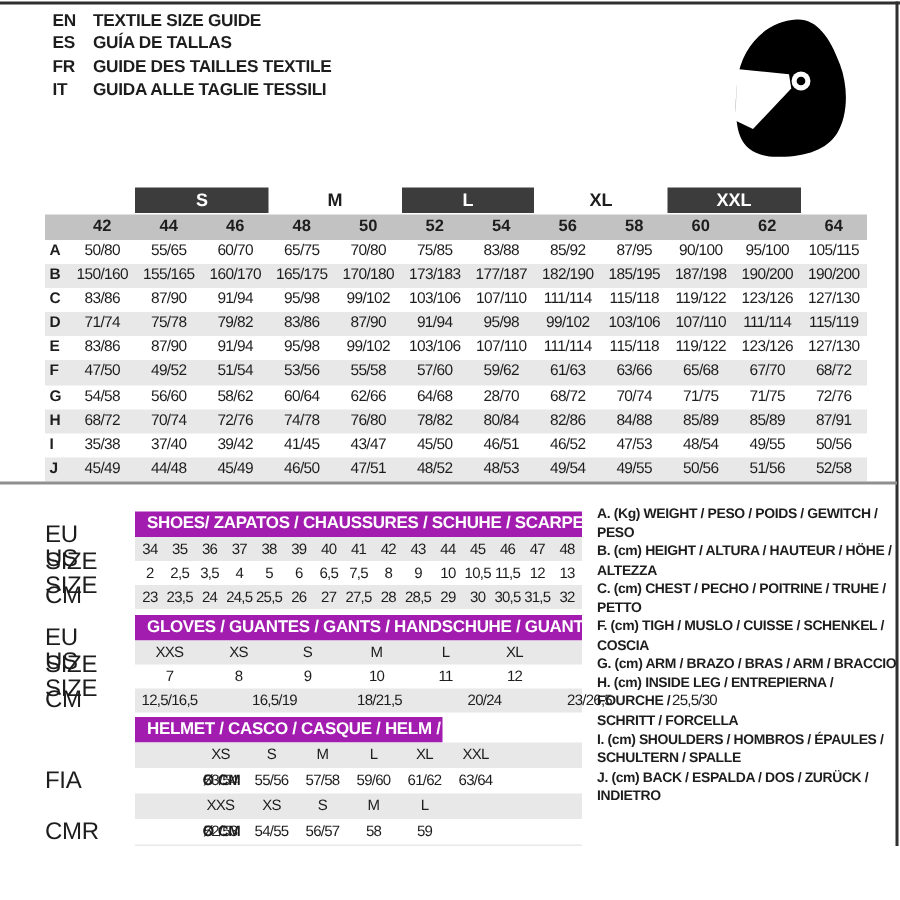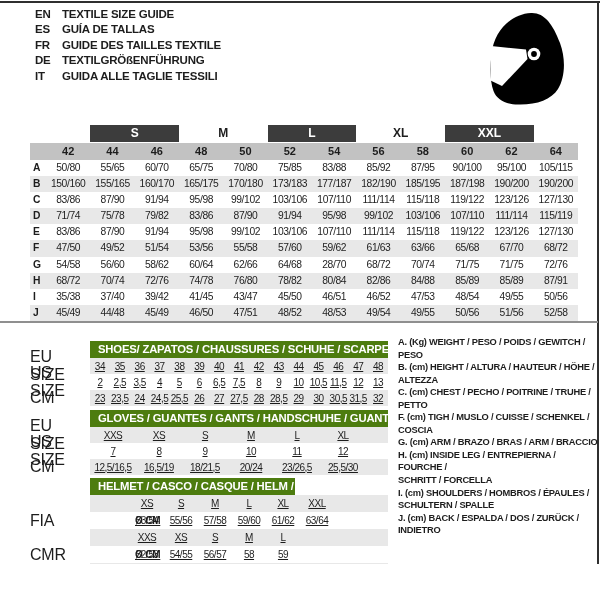--- a/index.html
+++ b/index.html
@@ -30,27 +30,27 @@
   .striped-bg{background:#e8e8e8;}
 
   
   .divider{position:absolute;left:0;top:321px;width:598px;height:1.5px;background:#8f8f8f;}
 
   
   .bt-block{position:absolute;left:30px;width:364px;}
   #shoes-block{top:341px;}
   #gloves-block{top:410px;}
   #helmet-block{top:478px;}
-  .bt-header{margin-left:60px;width:290px;height:17px;line-height:17px;background:#4d7c0f;color:#fff;
+  .bt-header{margin-left:60px;width:290px;height:17px;line-height:17px;background:#a21caf;color:#fff;
              font-weight:bold;font-size:11.3px;padding-left:8px;letter-spacing:-0.2px;white-space:nowrap;}
   #helmet-block .bt-header{width:197px;}
   .bt-row{display:flex;height:16px;align-items:center;}
   #helmet-block .bt-row{height:17px;}
   .bt-label{width:60px;font-weight:normal;font-size:16px;letter-spacing:-0.2px;}
-  .bt-body{width:298px;height:100%;display:grid;align-items:center;text-decoration:underline;}
+  .bt-body{width:298px;height:100%;display:grid;align-items:center;}
   .bt-cell{text-align:center;font-size:10px;letter-spacing:-0.5px;white-space:nowrap;}
   .bt-unit{font-weight:bold;letter-spacing:-0.2px;margin-left:45px;}
   .hm-grid{grid-template-columns:40px repeat(6,34px) 1fr;}
 
   
   #legend{position:absolute;left:398px;top:336px;width:200px;font-size:9.3px;font-weight:bold;
           line-height:12.55px;letter-spacing:-0.25px;}
   .legend-item{white-space:pre-line;}
 </style>
 </head>
@@ -65,24 +65,20 @@
         <span class="lang-code">EN</span>
         <span class="lang-title">TEXTILE SIZE GUIDE</span>
       </div>
       <div class="lang-row">
         <span class="lang-code">ES</span>
         <span class="lang-title">GUÍA DE TALLAS</span>
       </div>
       <div class="lang-row">
         <span class="lang-code">FR</span>
         <span class="lang-title">GUIDE DES TAILLES TEXTILE</span>
-      </div>
-      <div class="lang-row">
-        <span class="lang-code">DE</span>
-        <span class="lang-title">TEXTILGRÖßENFÜHRUNG</span>
       </div>
       <div class="lang-row">
         <span class="lang-code">IT</span>
         <span class="lang-title">GUIDA ALLE TAGLIE TESSILI</span>
       </div>
     </div>
 
   <div id="helmet-icon">
     <svg width="80" height="93" viewBox="0 0 80 93" aria-hidden="true">
       <path d="M44 1 C 24 2 7 19 4.5 42 C 3 56 3 70 6.5 79 C 10 88 19 92.5 31 92.5 C 49 93 64 88 71 77 C 78 66 79 47 73 31 C 66 12 57 0.3 44 1 Z" fill="#000"></path>
@@ -357,21 +353,21 @@
             <div class="bt-cell">7</div>
             <div class="bt-cell">8</div>
             <div class="bt-cell">9</div>
             <div class="bt-cell">10</div>
             <div class="bt-cell">11</div>
             <div class="bt-cell">12</div>
           </div>
         </div>
         <div class="bt-row">
           <div class="bt-label">CM</div>
-          <div class="bt-body striped-bg" style="grid-template-columns: repeat(6, 46px) 1fr;">
+          <div class="bt-body striped-bg" style="grid-template-columns: repeat(6, 46px) 1fr; gap: 24px;">
             <div class="bt-cell">12,5/16,5</div>
             <div class="bt-cell">16,5/19</div>
             <div class="bt-cell">18/21,5</div>
             <div class="bt-cell">20/24</div>
             <div class="bt-cell">23/26,5</div>
             <div class="bt-cell">25,5/30</div>
           </div>
         </div>
       </div>
   </section>

